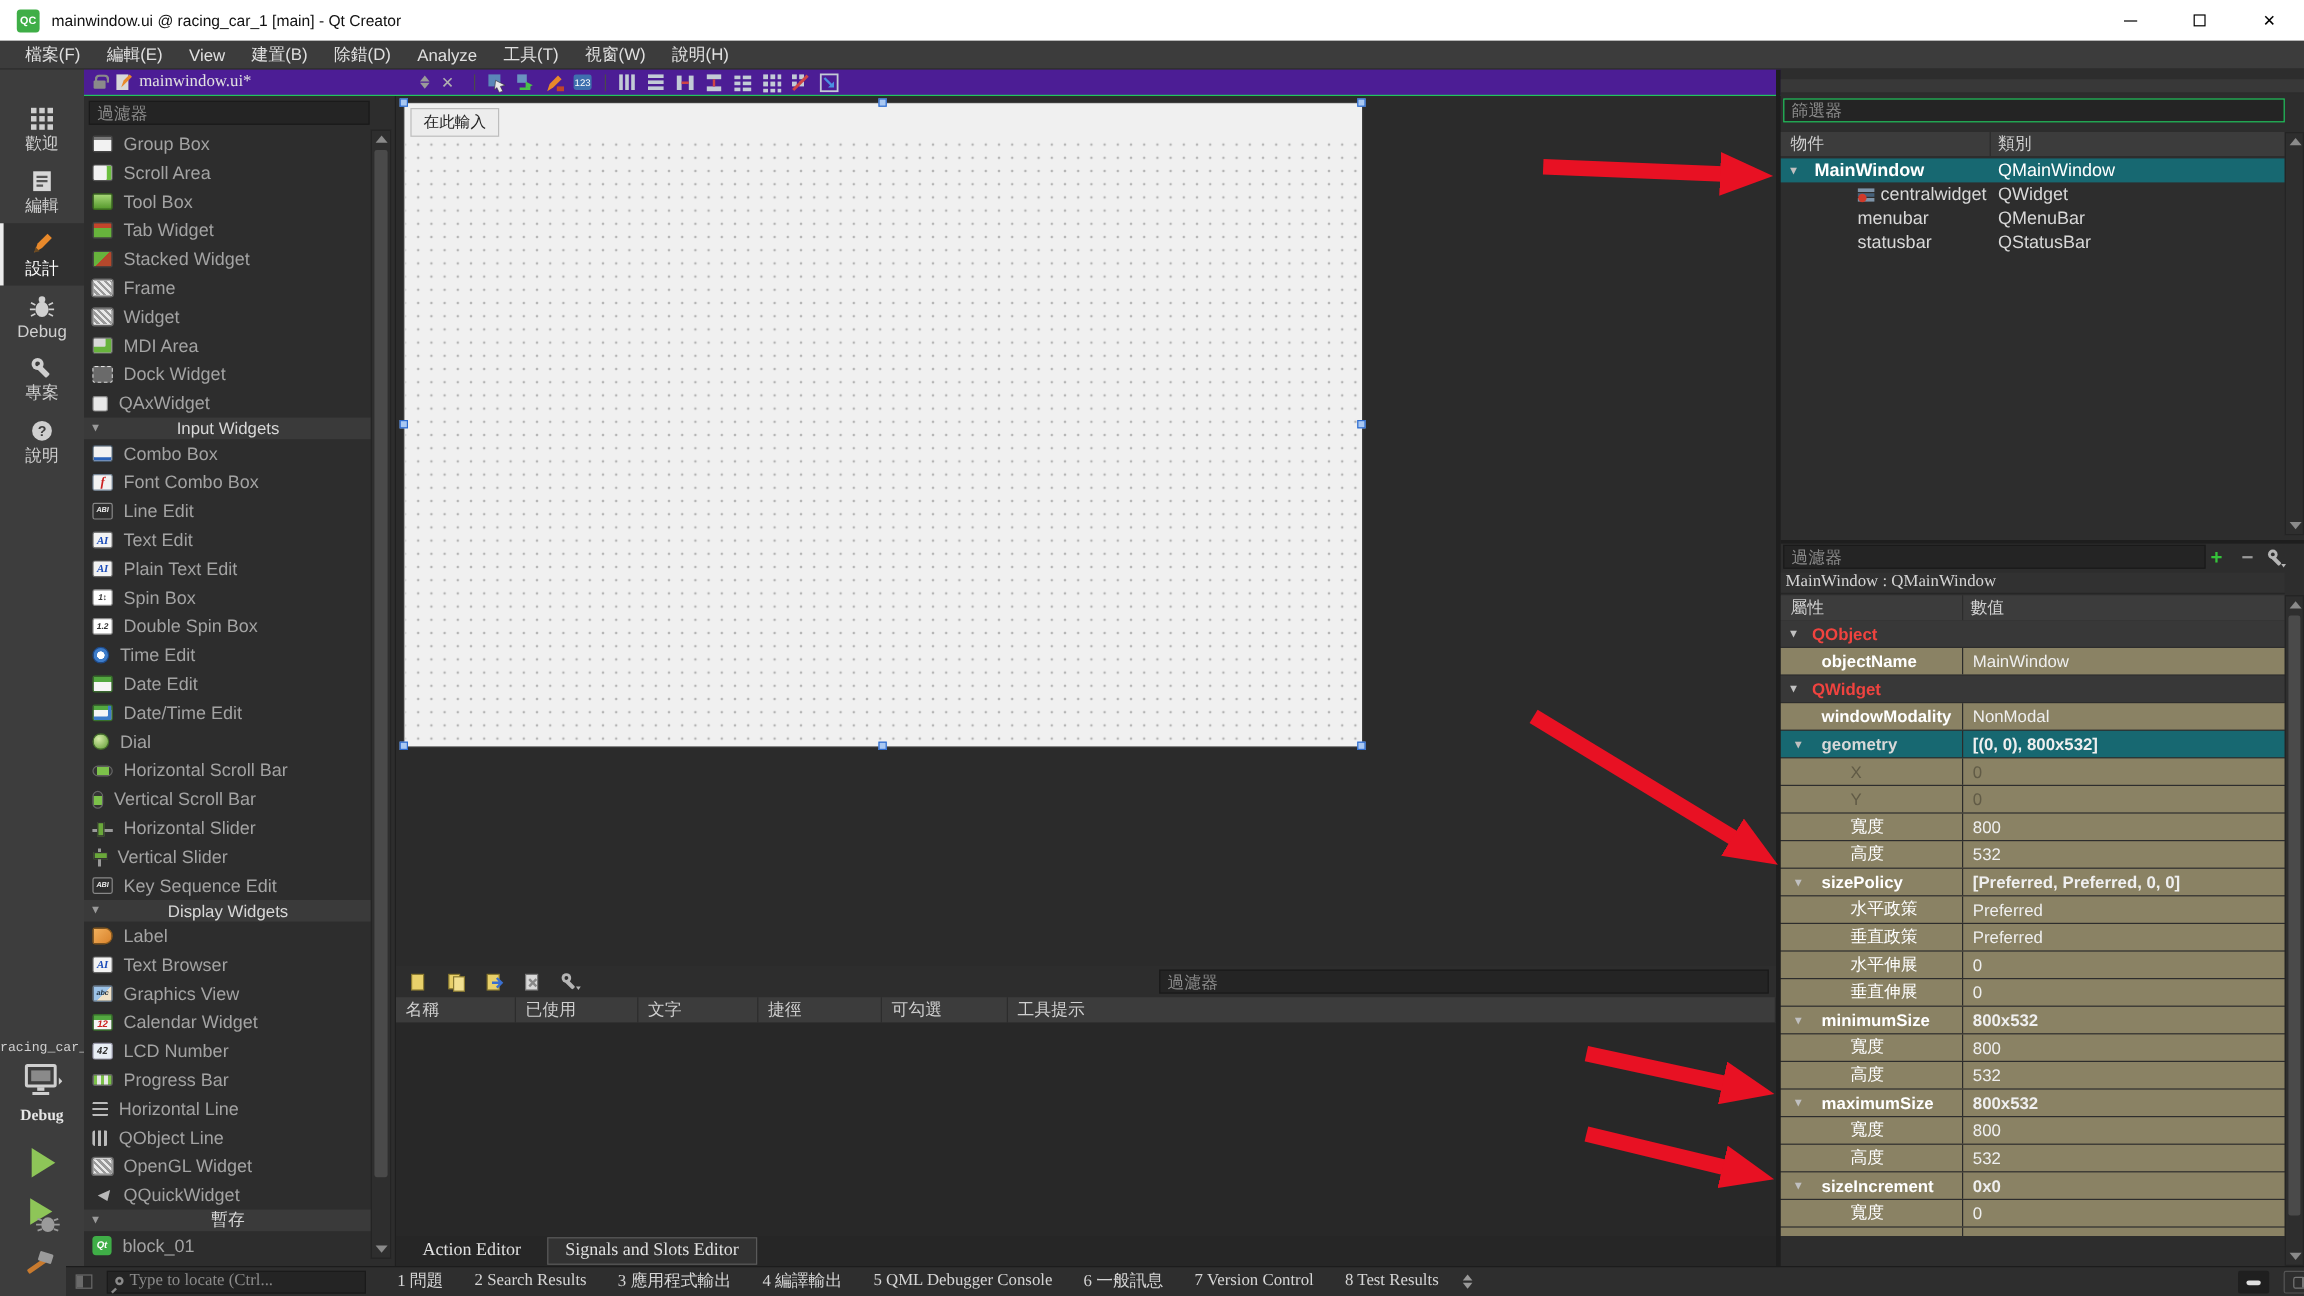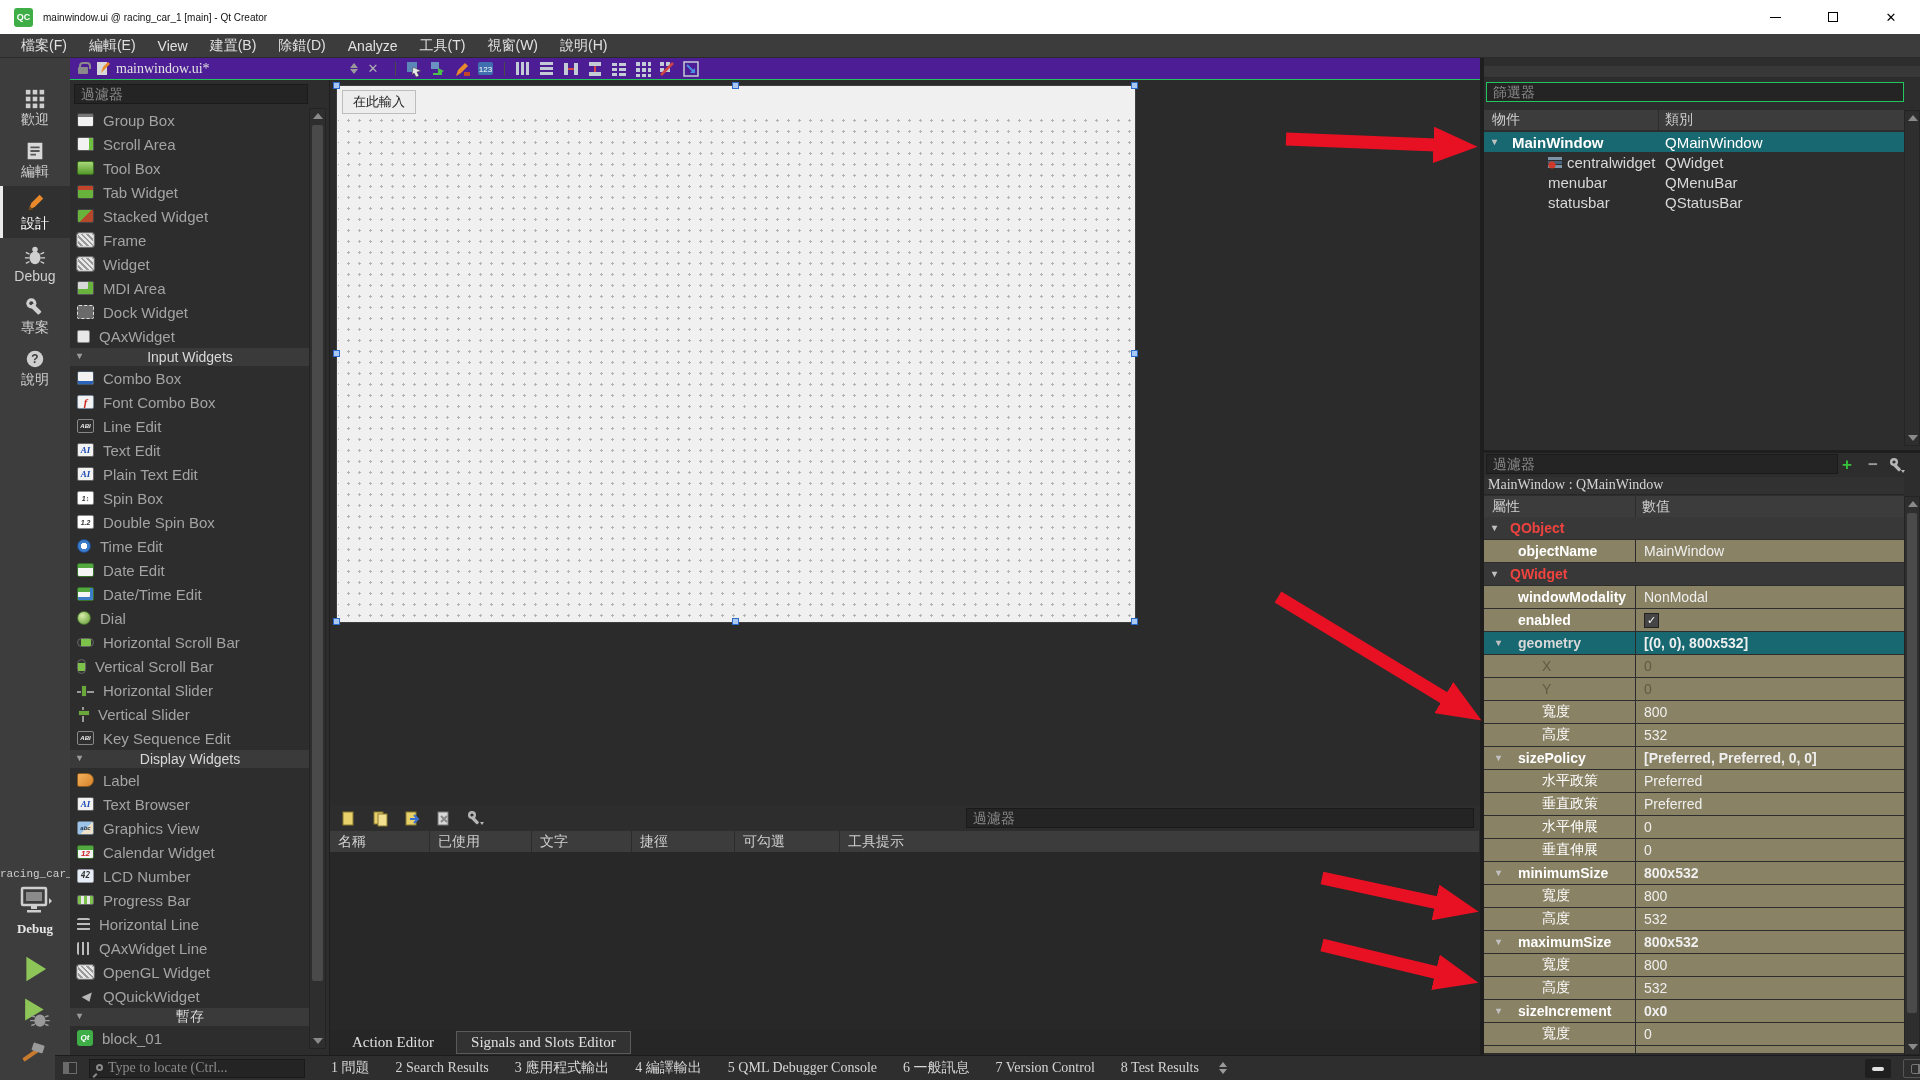--- a/index.html
+++ b/index.html
@@ -2,21 +2,21 @@
 <html><head>
 <meta charset="utf-8">
 <style>
 *{margin:0;padding:0;box-sizing:border-box}
 html,body{width:1920px;height:1080px}
 body{position:relative;overflow:hidden;background:#2b2b2b;font-family:"Liberation Sans",sans-serif;color:#d8d8d8;font-size:14px}
 .abs{position:absolute}
 
 .titlebar{left:0;top:0;width:1920px;height:34px;background:#fff;color:#111;display:flex;align-items:center}
 .appicon{width:19px;height:19px;margin:0 10px 0 14px;background:#3fae47;border-radius:3px;color:#fff;font-size:9px;font-weight:bold;display:flex;align-items:center;justify-content:center}
-.tb-title{font-size:10px}
+.tb-title{font-size:13px}
 .wc{position:absolute;top:0;height:34px;width:58px;display:flex;align-items:center;justify-content:center}
 .wc-min{right:116px}.wc-max{right:58px}.wc-close{right:0}
 .wc-min i{width:11px;height:1px;background:#000;display:block}
 .wc-max i{width:10px;height:10px;border:1px solid #000;display:block}
 .wc-close span{font-size:13px;color:#000}
 
 .menubar{left:0;top:34px;width:1920px;height:24px;background:#3c3c3c;display:flex;align-items:center;padding-left:10px;border-bottom:1px solid #2a2a2a}
 .menubar span{padding:0 11px;color:#e0e0e0;font-size:14px}
 
 .modebar{left:0;top:58px;width:70px;height:1022px;background:#3d3d3d}
@@ -529,21 +529,21 @@
     <div class="wbr">
         <i class="wi kprog"></i>
         <span>Progress Bar</span>
       </div>
     <div class="wbr">
         <i class="wi khline"></i>
         <span>Horizontal Line</span>
       </div>
     <div class="wbr">
         <i class="wi kvline"></i>
-        <span>QAxWidget Line</span>
+        <span>QObject Line</span>
       </div>
     <div class="wbr">
         <i class="wi khatch"></i>
         <span>OpenGL Widget</span>
       </div>
     <div class="wbr">
         <i class="wi kquick" data-t="◀"></i>
         <span>QQuickWidget</span>
       </div>
     <div class="wbs">
@@ -644,26 +644,20 @@
         <span class="pn">objectName</span>
         <span class="pv">MainWindow</span>
       </div>
     <div class="pr g">
         <b class="tri gtri">▾</b>
         <span class="pn">QWidget</span>
       </div>
     <div class="pr o b">
         <span class="pn">windowModality</span>
         <span class="pv">NonModal</span>
-      </div>
-    <div class="pr o b">
-        <span class="pn">enabled</span>
-        <span class="pv">
-          <span class="cb">✓</span>
-        </span>
       </div>
     <div class="pr sel b exp">
         <b class="tri ptri">▾</b>
         <span class="pn">geometry</span>
         <span class="pv">[(0, 0), 800x532]</span>
       </div>
     <div class="pr o dim sub">
         <span class="pn">X</span>
         <span class="pv">0</span>
       </div>

